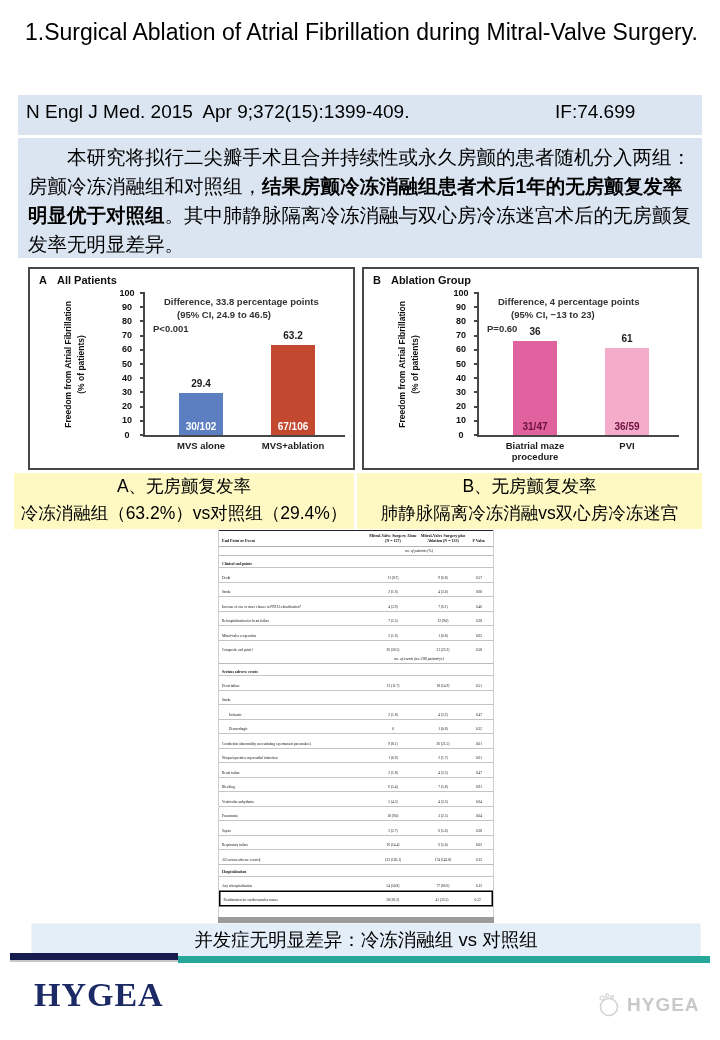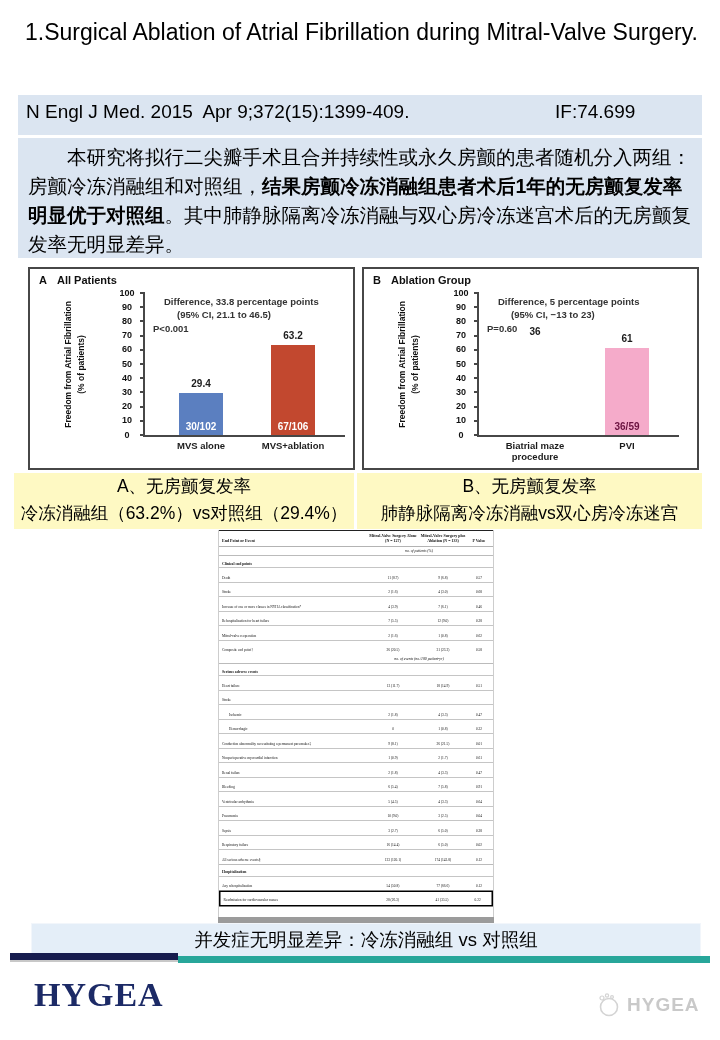--- a/index.html
+++ b/index.html
@@ -113,21 +113,21 @@
     </div>
     <div class="ylab">
       <div class="ylab-inner">
         <div>Freedom from Atrial Fibrillation</div>
         <div>(% of patients)</div>
       </div>
     </div>
     <div class="plot">
       <div class="anno">
         <span class="l1">Difference, 33.8 percentage points</span>
-        <span class="l2">(95% CI, 21.1 to 46.5)</span>
+        <span class="l2">(95% CI, 24.9 to 46.5)</span>
         <span class="l3">P&lt;0.001</span>
       </div>
     <div class="ytick-label" style="top: 136.5px;">0</div>
         <div class="ytick-mark" style="top: 141px;"></div>
         <div class="ytick-label" style="top: 122.3px;">10</div>
         <div class="ytick-mark" style="top: 126.8px;"></div>
         <div class="ytick-label" style="top: 108.1px;">20</div>
         <div class="ytick-mark" style="top: 112.6px;"></div>
         <div class="ytick-label" style="top: 93.9px;">30</div>
         <div class="ytick-mark" style="top: 98.4px;"></div>
@@ -163,21 +163,21 @@
       <span class="panel-letter">B</span><span>Ablation Group</span>
     </div>
     <div class="ylab">
       <div class="ylab-inner">
         <div>Freedom from Atrial Fibrillation</div>
         <div>(% of patients)</div>
       </div>
     </div>
     <div class="plot">
       <div class="anno">
-        <span class="l1">Difference, 5 percentage points</span>
+        <span class="l1">Difference, 4 percentage points</span>
         <span class="l2">(95% CI, −13 to 23)</span>
         <span class="l3">P=0.60</span>
       </div>
     <div class="ytick-label" style="top: 136.5px;">0</div>
         <div class="ytick-mark" style="top: 141px;"></div>
         <div class="ytick-label" style="top: 122.3px;">10</div>
         <div class="ytick-mark" style="top: 126.8px;"></div>
         <div class="ytick-label" style="top: 108.1px;">20</div>
         <div class="ytick-mark" style="top: 112.6px;"></div>
         <div class="ytick-label" style="top: 93.9px;">30</div>
@@ -189,20 +189,23 @@
         <div class="ytick-label" style="top: 51.3px;">60</div>
         <div class="ytick-mark" style="top: 55.8px;"></div>
         <div class="ytick-label" style="top: 37.1px;">70</div>
         <div class="ytick-mark" style="top: 41.6px;"></div>
         <div class="ytick-label" style="top: 22.9px;">80</div>
         <div class="ytick-mark" style="top: 27.4px;"></div>
         <div class="ytick-label" style="top: 8.7px;">90</div>
         <div class="ytick-mark" style="top: 13.2px;"></div>
         <div class="ytick-label" style="top: -5.5px;">100</div>
         <div class="ytick-mark" style="top: -1px;"></div>
+        <div class="bar" style="left: 34px; height: 93.72px; background: rgb(224, 98, 158);">
+          <div class="bar-sub" style="color: rgb(107, 18, 64);">31/47</div>
+        </div>
         <div class="bar-value" style="left: 24px; top: 33.28px;">36</div>
         <div class="xlabel" style="left: 10px;">Biatrial maze procedure</div>
         <div class="bar" style="left: 126px; height: 86.62px; background: rgb(245, 171, 202);">
           <div class="bar-sub" style="color: rgb(107, 18, 64);">36/59</div>
         </div>
         <div class="bar-value" style="left: 116px; top: 40.38px;">61</div>
         <div class="xlabel" style="left: 102px;">PVI</div>
       </div>
   </div>
 

